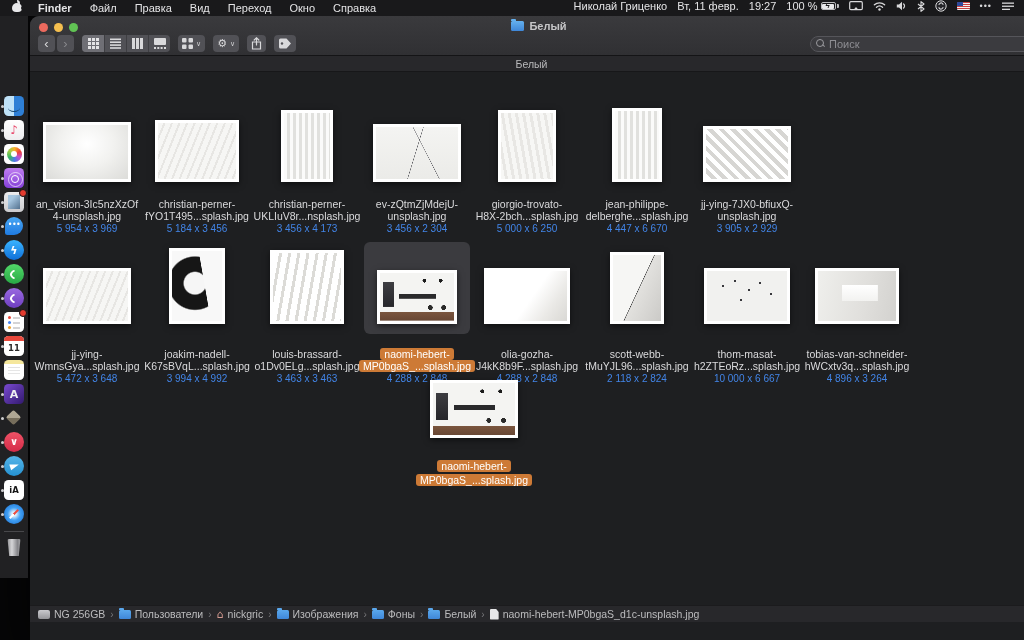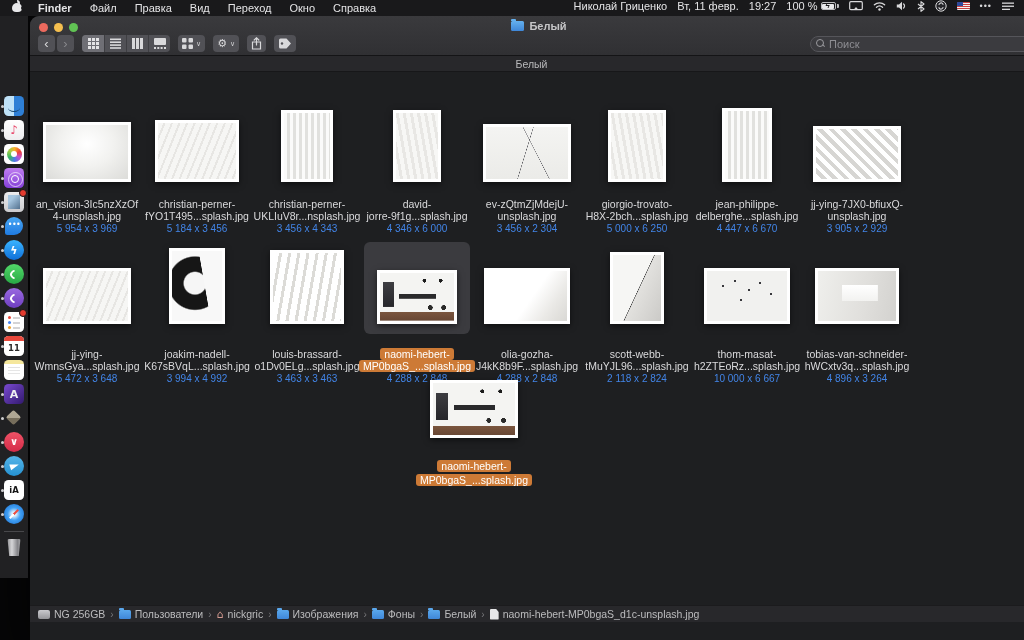--- a/index.html
+++ b/index.html
@@ -471,33 +471,21 @@
           <div class="cell">
             <div class="thumb-box">
               <div class="thumb" style="width: 52px; height: 72px;">
                 <div class="art art-pleats"></div>
               </div>
             </div>
             <div class="fname">
               <div><span>christian-perner-</span></div>
               <div><span>UKLIuV8r...nsplash.jpg</span></div>
             </div>
-            <div class="dims">3 456 x 4 343</div>
-          </div>
-          <div class="cell">
-            <div class="thumb-box">
-              <div class="thumb" style="width: 48px; height: 72px;">
-                <div class="art art-waves"></div>
-              </div>
-            </div>
-            <div class="fname">
-              <div><span>david-</span></div>
-              <div><span>jorre-9f1g...splash.jpg</span></div>
-            </div>
-            <div class="dims">4 346 x 6 000</div>
+            <div class="dims">3 456 x 4 173</div>
           </div>
           <div class="cell">
             <div class="thumb-box">
               <div class="thumb" style="width: 88px; height: 58px;">
                 <div class="art art-lines"></div>
               </div>
             </div>
             <div class="fname">
               <div><span>ev-zQtmZjMdejU-</span></div>
               <div><span>unsplash.jpg</span></div>

